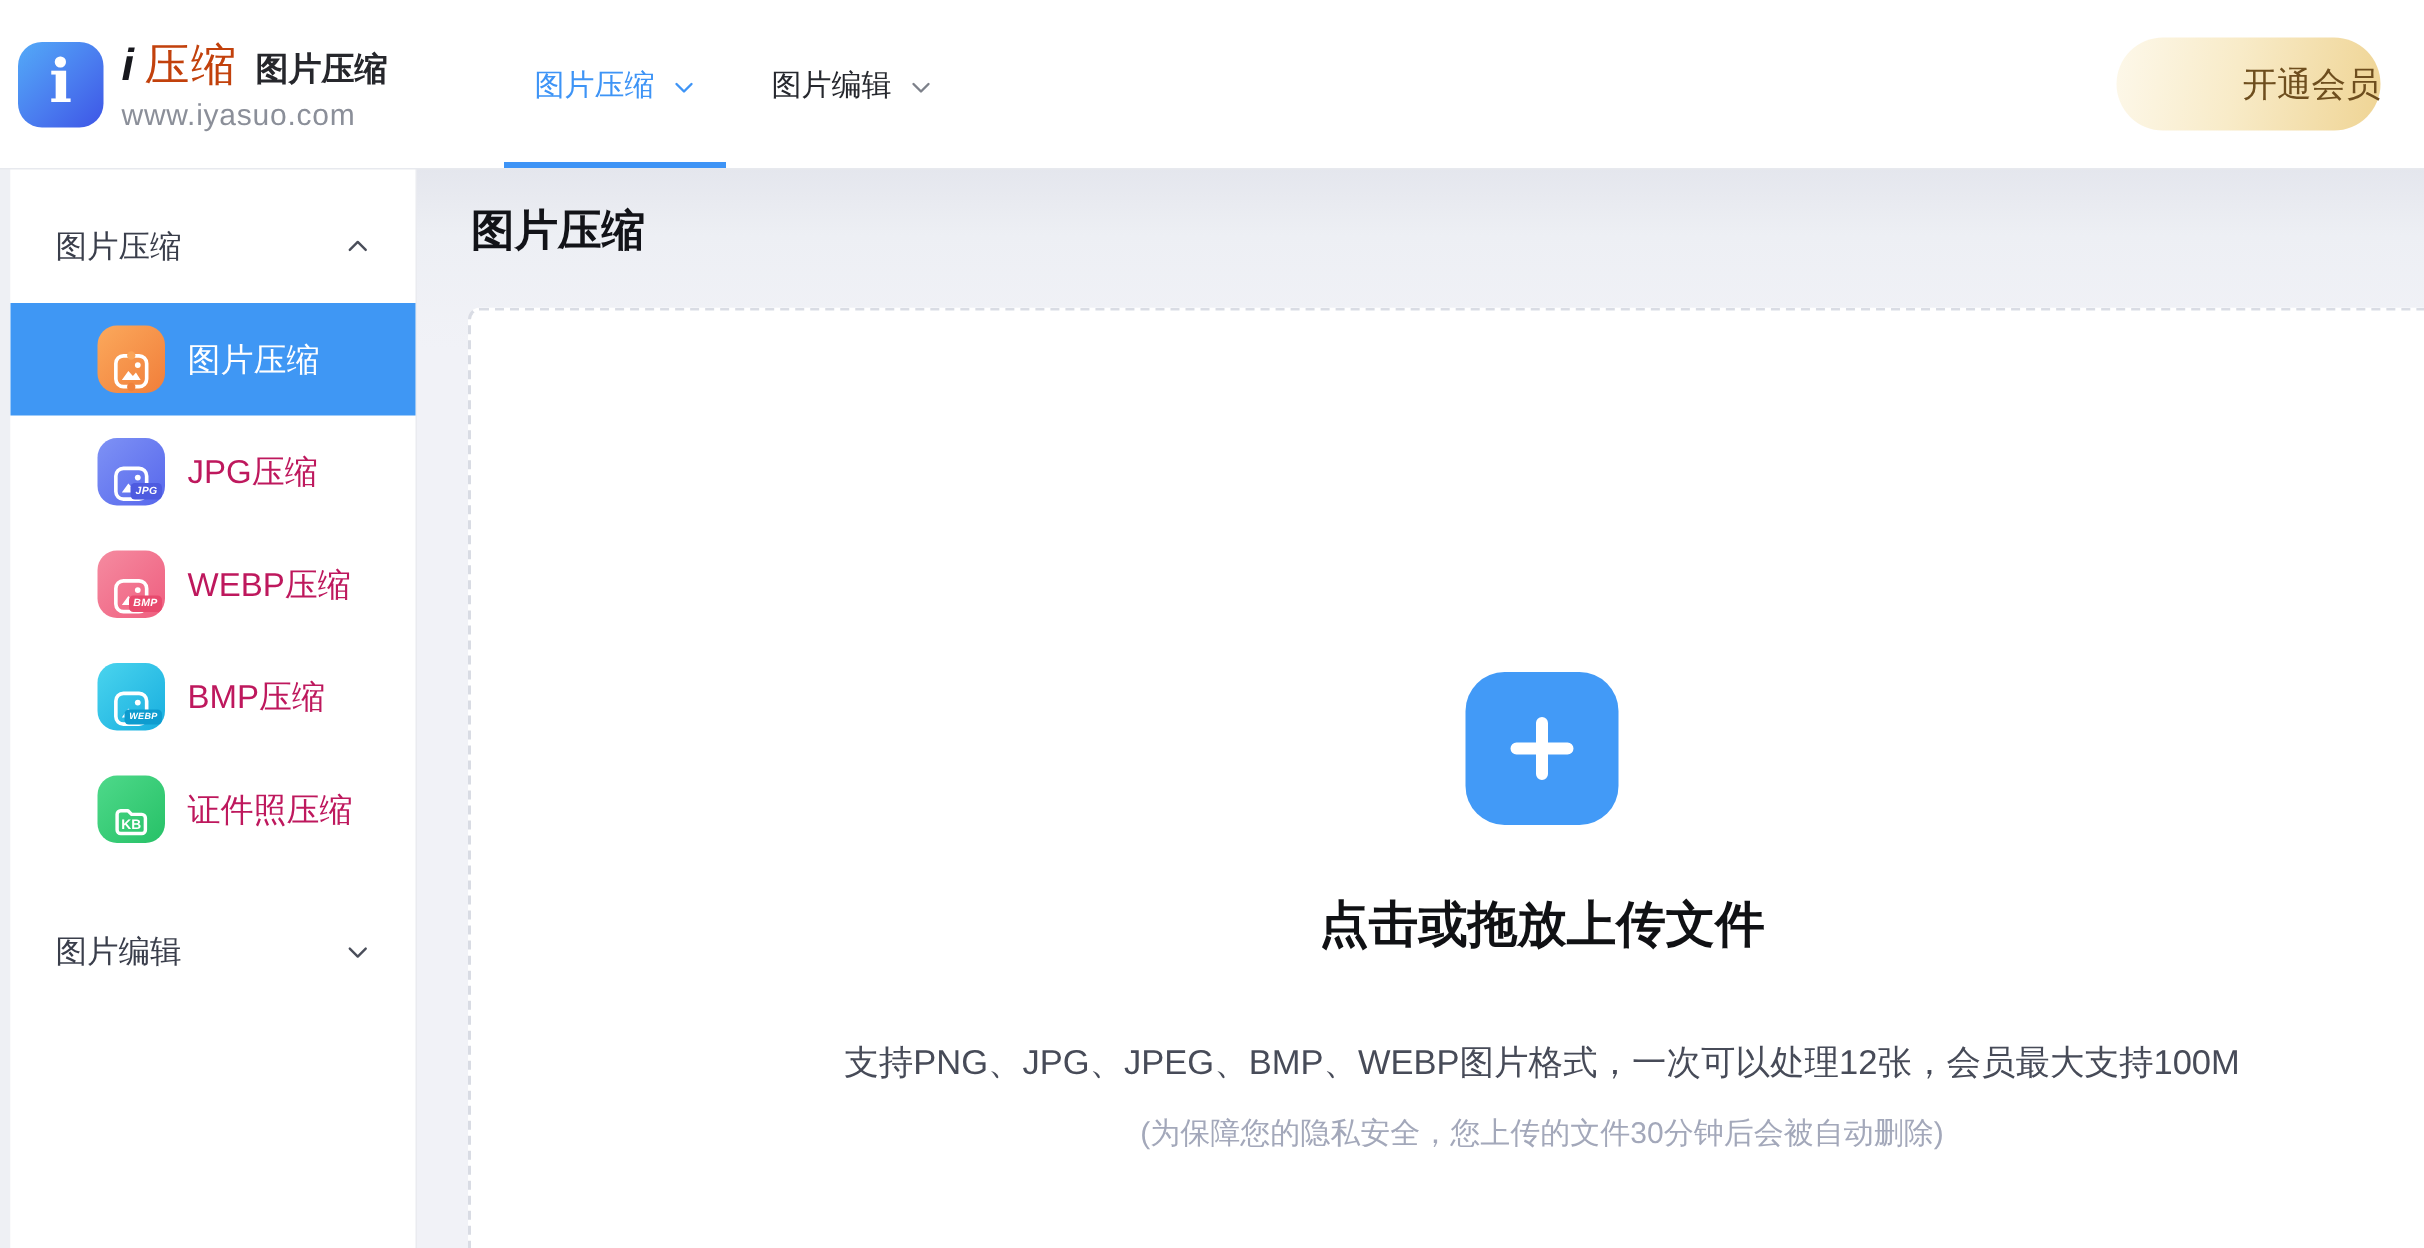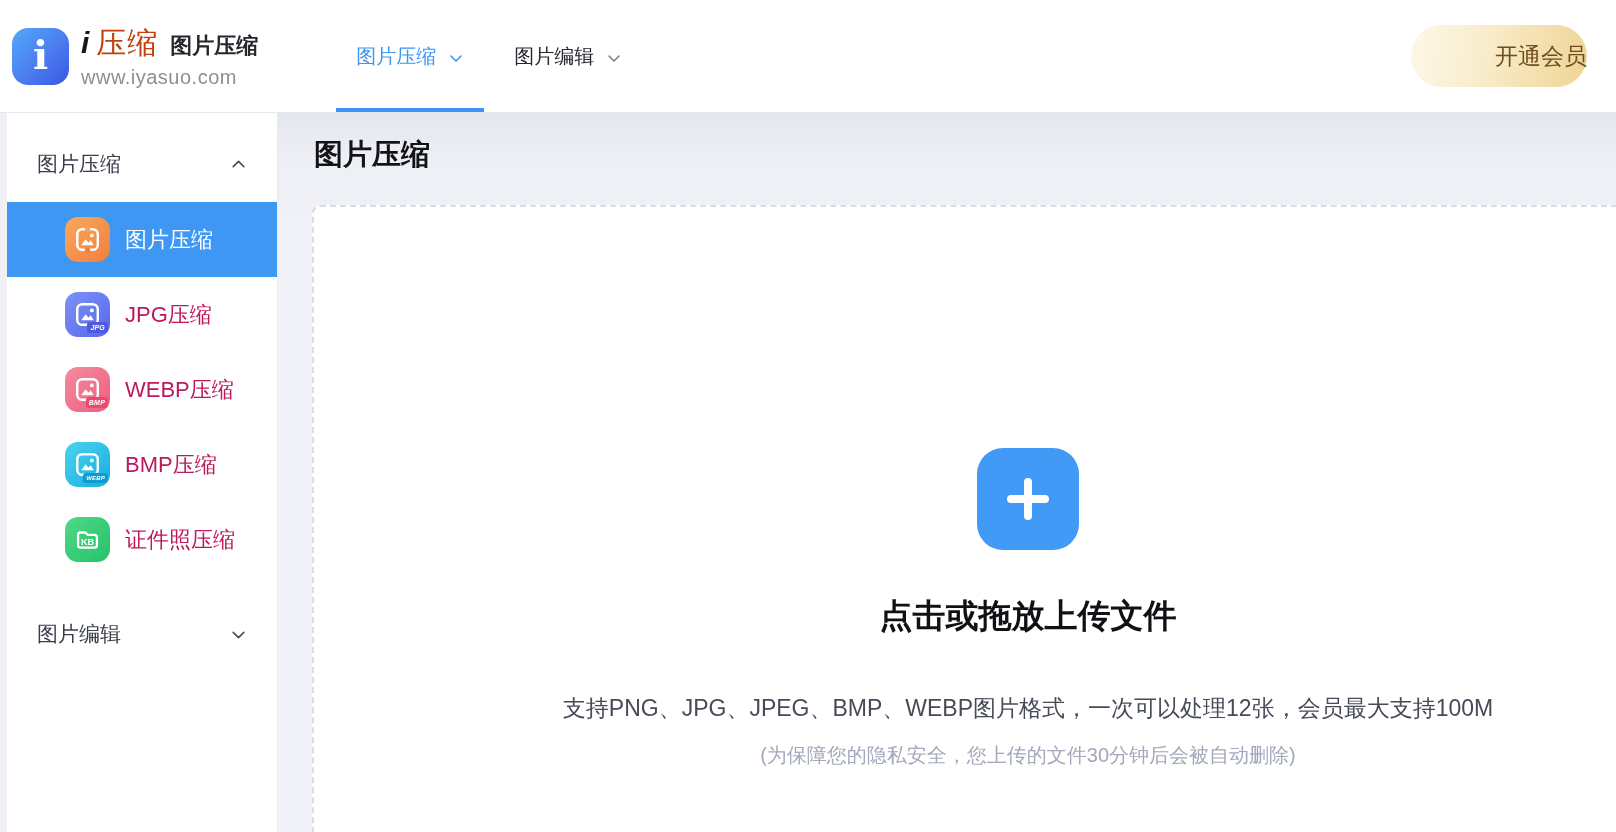--- a/index.html
+++ b/index.html
@@ -46,21 +46,21 @@
   .side-section.second { height:80px; margin-top:10px; }
   .side-section .sec-label { font-size:21px; color:#3a3e4b; }
   .side-section .chev { color:#4a4e5a; display:flex; }
 
   .side-item { height:75px; display:flex; align-items:center; padding-left:58px; cursor:pointer; }
   .side-item .side-label { font-size:22px; color:#be185d; margin-left:15px; }
   .side-item.active { background:#3F97F4; }
   .side-item.active .side-label { color:#fff; }
 
   .tool-icon { width:45px; height:45px; border-radius:13px; position:relative; flex:0 0 45px;
-               display:flex; align-items:center; justify-content:center; }
+               display:flex; align-items:flex-end; justify-content:center; }
   .ic-main  { background:linear-gradient(135deg,#FBA95C,#F17E3A); }
   .ic-jpg   { background:linear-gradient(135deg,#7E92F5,#5767EC); }
   .ic-png   { background:linear-gradient(135deg,#AC69F6,#8C38EF); }
   .ic-bmp   { background:linear-gradient(135deg,#F58BA0,#EF5E7F); }
   .ic-webp  { background:linear-gradient(135deg,#4AD4EE,#18AEDF); }
   .ic-id    { background:linear-gradient(135deg,#9377F5,#7A52F0); }
   .ic-kb    { background:linear-gradient(135deg,#4ED98A,#27C167); }
   .badge { position:absolute; right:2px; bottom:4px; color:#fff; font-weight:700;
            font-size:7px; line-height:1; padding:2px 3px; border-radius:3px; letter-spacing:.2px; }
   .badge-jpg  { background:#4E5BE0; }

